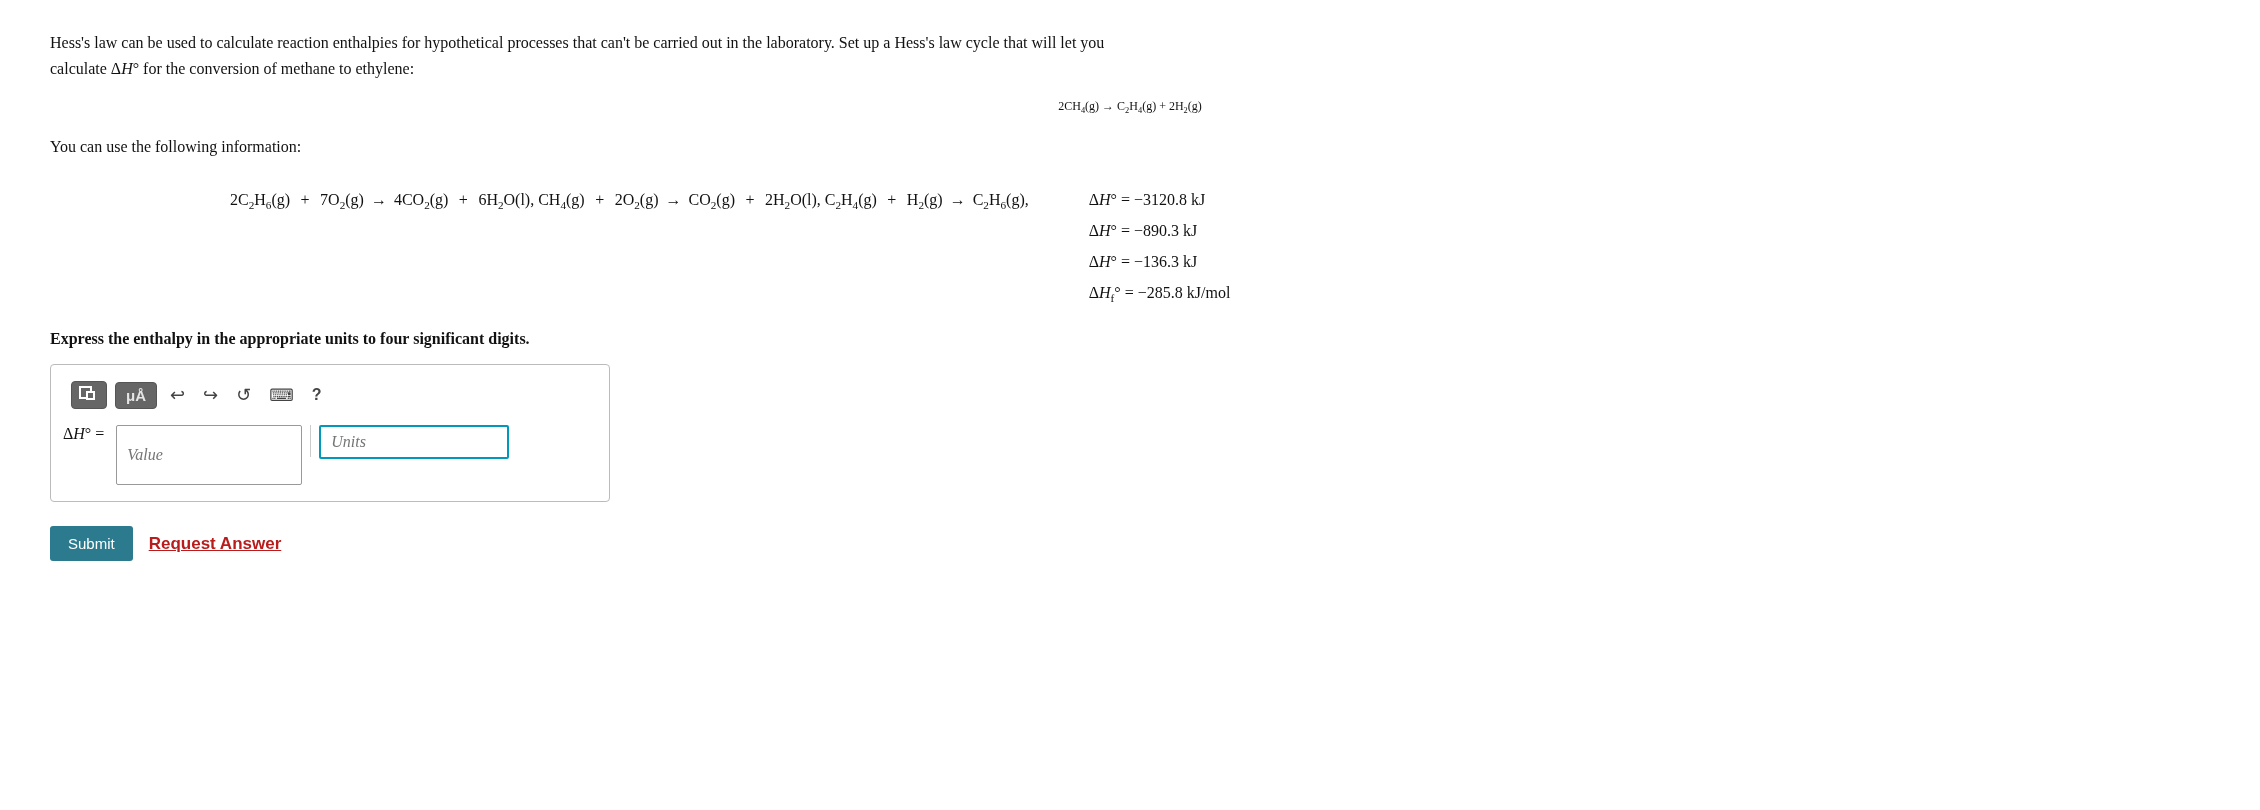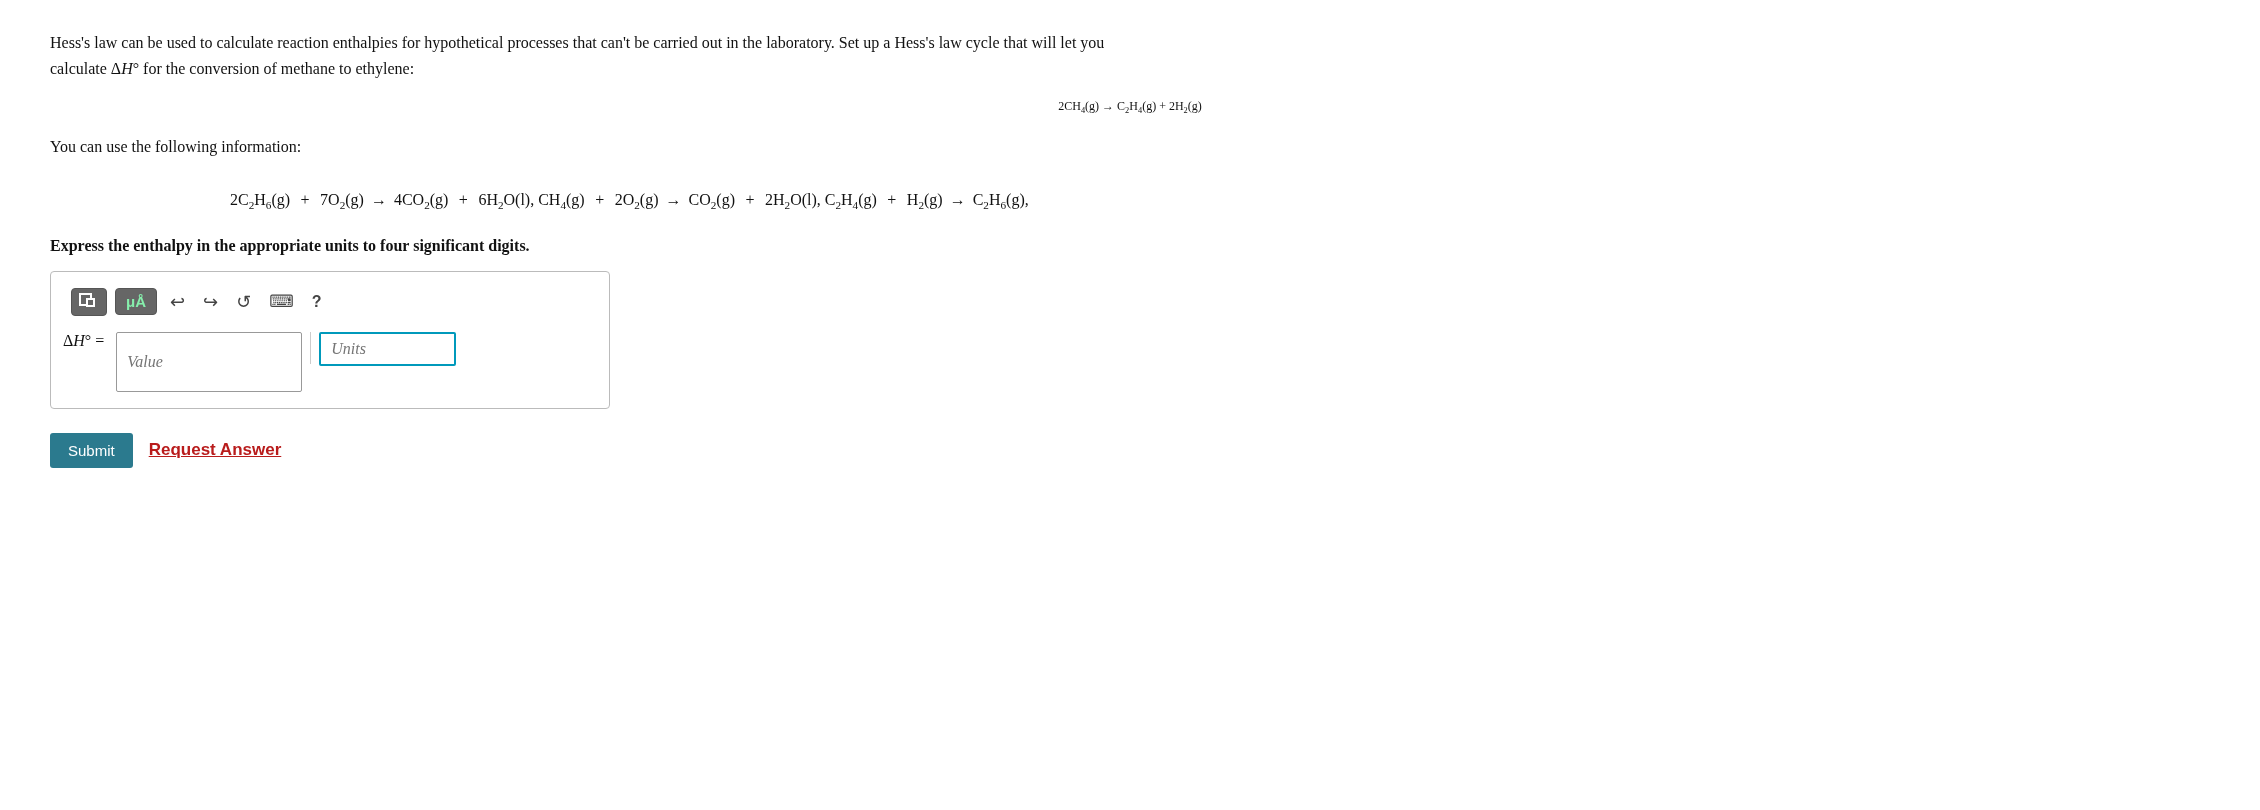--- a/index.html
+++ b/index.html
@@ -79,21 +79,21 @@
       align-items: center;
       gap: 8px;
       margin-bottom: 10px;
       padding: 6px 8px;
       background: transparent;
     }
     .toolbar-btn {
       background: #666;
       border: 1px solid #555;
       border-radius: 4px;
-      color: #86efac;
+      color: #e5e5e5;
       padding: 4px 8px;
       cursor: pointer;
       font-size: 14px;
       display: flex;
       align-items: center;
       gap: 2px;
     }
     .toolbar-btn.mu-btn {
       background: #666;
       font-family: Arial, sans-serif;
@@ -131,21 +131,21 @@
       outline: none;
       font-family: Georgia, serif;
     }
     .units-input {
       border: 1px solid #0099bb;
       border-radius: 2px;
       padding: 6px 10px;
       font-size: 16px;
       font-style: italic;
       color: #aaa;
-      width: 137px;
+      width: 190px;
       outline: none;
       font-family: Georgia, serif;
       border-width: 2px;
     }
     .divider-v {
       width: 1px;
       height: 32px;
       background: #ccc;
     }
     .btn-submit {
@@ -223,20 +223,34 @@
     <div class="rxn-row">
       <span>C<sub>2</sub>H<sub>4</sub>(g)</span>
       <span class="sym">+</span>
       <span>H<sub>2</sub>(g)</span>
       <span class="sym">→</span>
       <span>C<sub>2</sub>H<sub>6</sub>(g),</span>
     </div>
 
   </div>
 
+  <div class="reactions-right">
+    <div class="dh-row">
+      <span>Δ<i>H</i>° = −3120.8 kJ</span>
+    </div>
+    <div class="dh-row">
+      <span>Δ<i>H</i>° = −890.3 kJ</span>
+    </div>
+    <div class="dh-row">
+      <span>Δ<i>H</i>° = −136.3 kJ</span>
+    </div>
+    <div class="dh-row">
+      <span>Δ<i>H</i><sub>f</sub>° = −285.8 kJ/mol</span>
+    </div>
+  </div>
 </div>
 
 <div class="enthalpy-label">
   Express the enthalpy in the appropriate units to four significant digits.
 </div>
 
 
 <div class="answer-box">
   
   <div class="toolbar">

